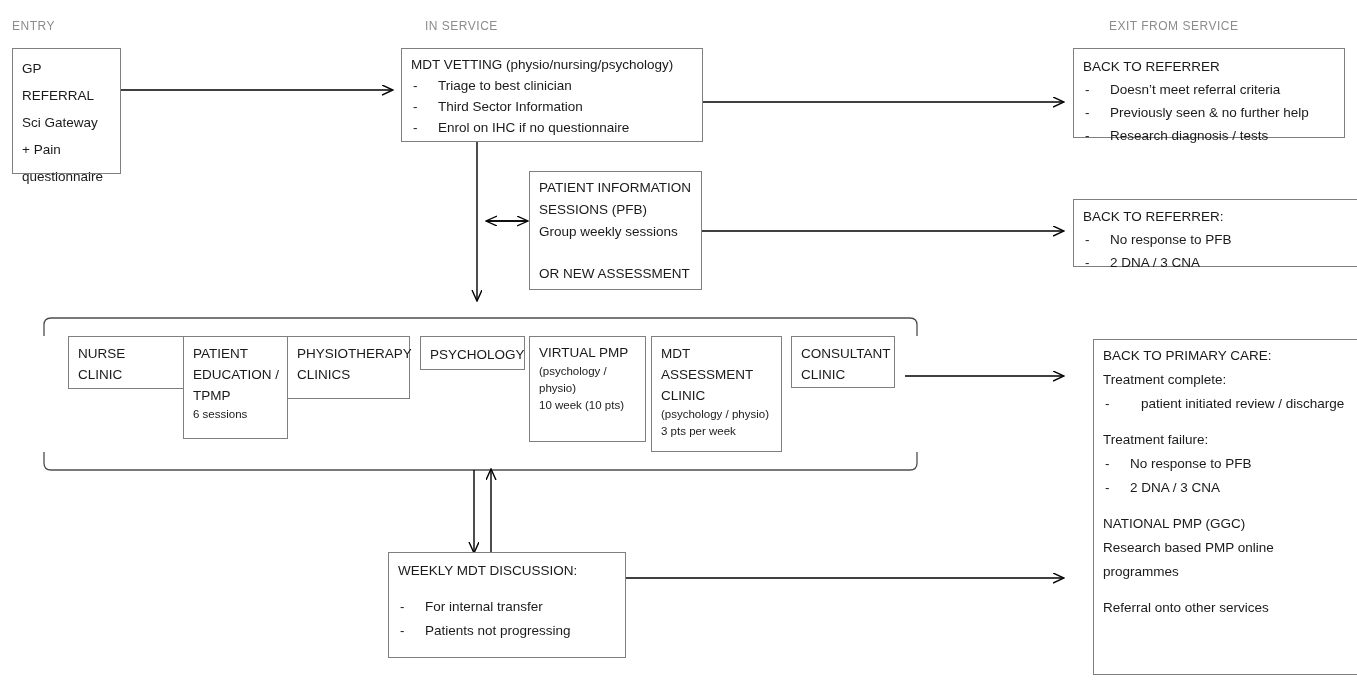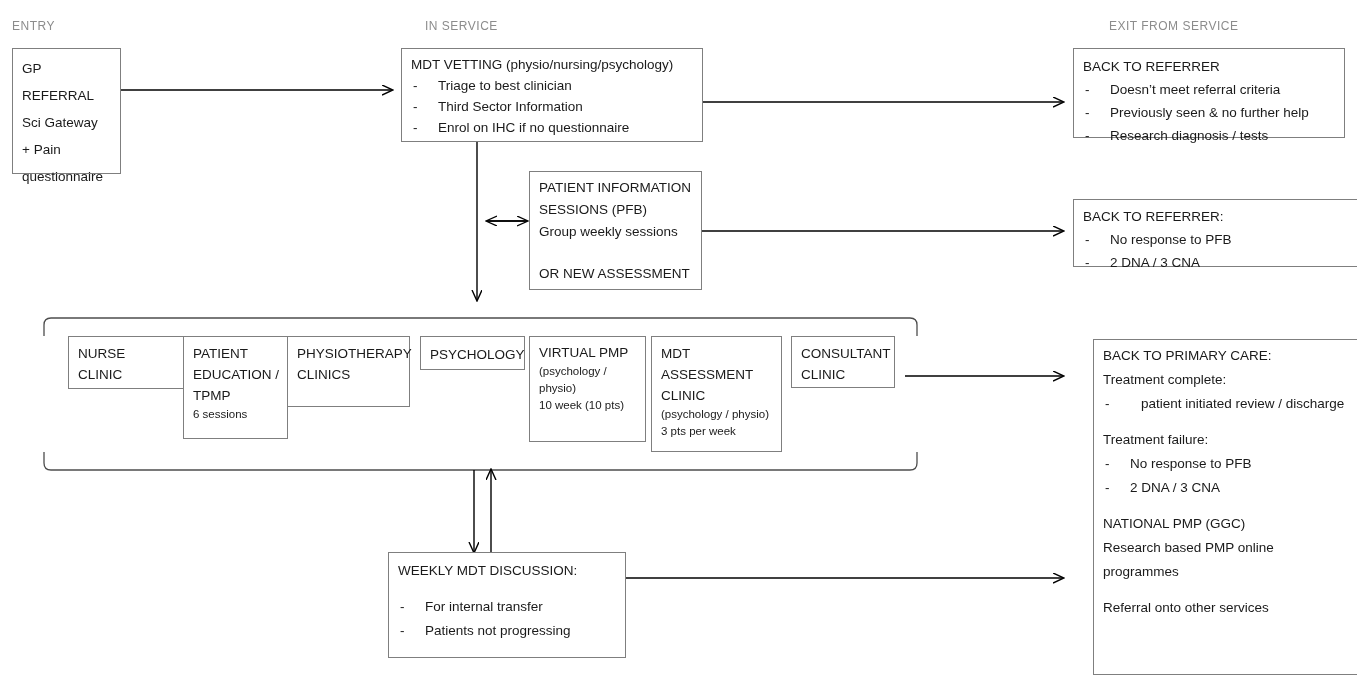--- a/index.html
+++ b/index.html
@@ -140,21 +140,21 @@
 CLINIC</span>
   </div>
 
   <div class="box" style="left:177px;top:336px;width:105px;height:103px;line-height:21px;padding-top:6px;margin-left:6px;">
     <span class="ttl">PATIENT
 EDUCATION /
 TPMP</span>
     <span class="small">6 sessions</span>
   </div>
 
-  <div class="box" style="left:287px;top:336px;width:123px;height:71px;line-height:21px;padding-top:6px;">
+  <div class="box" style="left:287px;top:336px;width:123px;height:63px;line-height:21px;padding-top:6px;">
     <span class="ttl">PHYSIOTHERAPY
 CLINICS</span>
   </div>
 
   <div class="box" style="left:420px;top:336px;width:105px;height:34px;line-height:21px;padding-top:7px;">
     <span class="ttl">PSYCHOLOGY</span>
   </div>
 
   <div class="box" style="left:529px;top:336px;width:117px;height:106px;line-height:20px;padding-top:6px;">
     <span class="ttl">VIRTUAL PMP</span>

